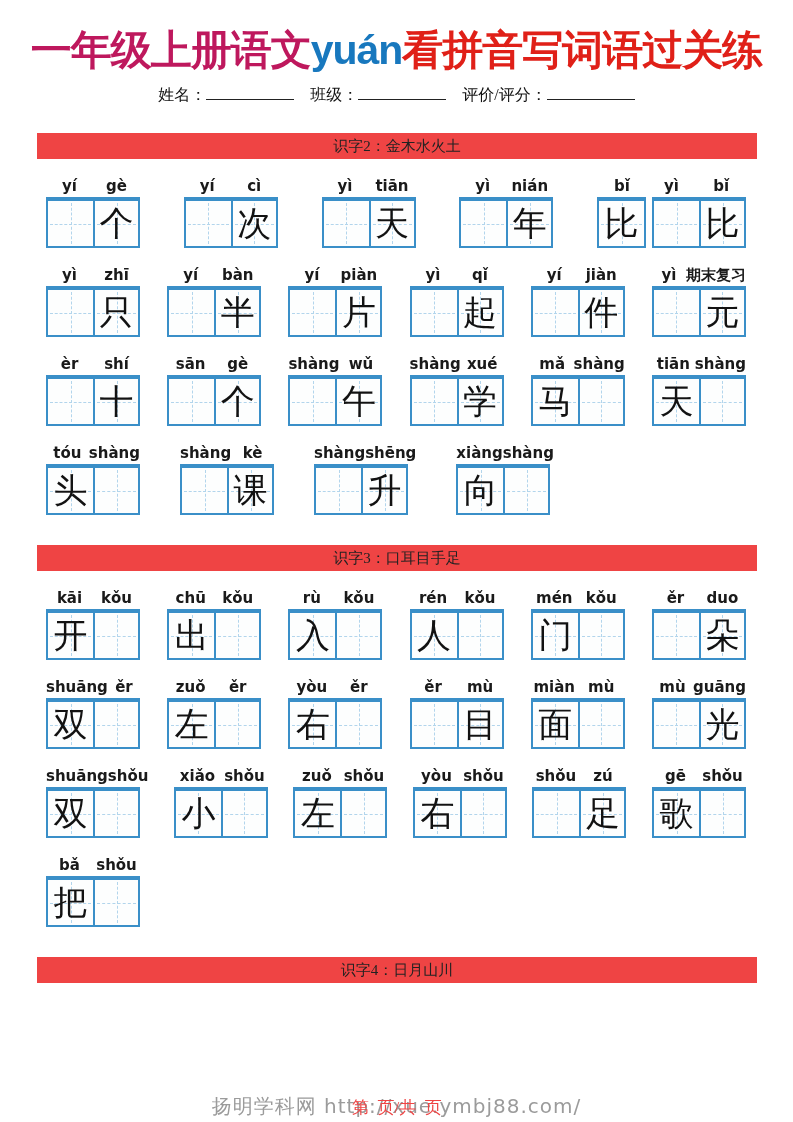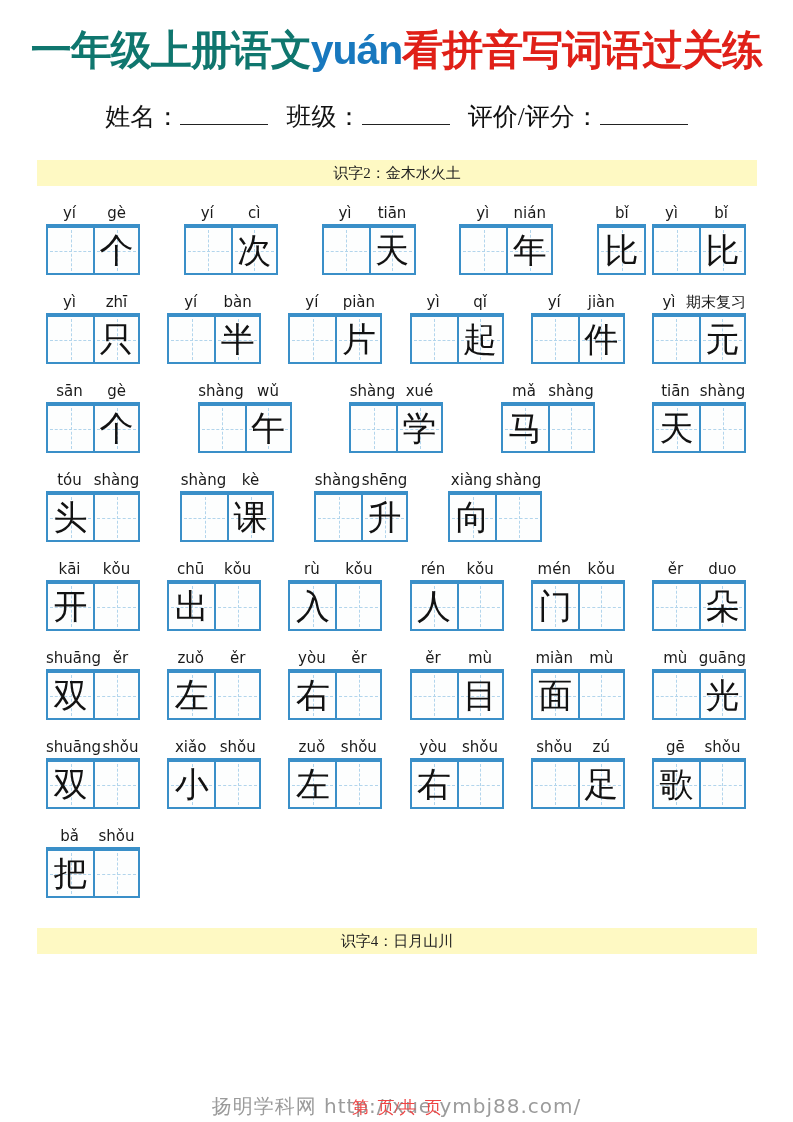--- a/index.html
+++ b/index.html
@@ -15,64 +15,64 @@
   .title {
     margin-top:26px;
     text-align:center;
     font-family:"Liberation Sans", sans-serif;
     font-weight:bold;
     font-size:41px;
     letter-spacing:-1px;
     line-height:1.2;
     white-space:nowrap;
   }
-  .title .t-black { color:#0f766e; }
+  .title .t-black { color:#be185d; }
   .title .t-blue  { color:#1878be; }
   .title .t-red   { color:#e02018; }
 
   
   .meta {
-    margin-top:25px;
+    margin-top:7px;
     text-align:center;
-    font-size:25px;
+    font-size:16px;
     color:#111;
     font-family:"Liberation Serif", serif;
   }
   .meta .field { margin:0 6px; white-space:nowrap; }
   .meta .blank {
     display:inline-block;
     width:88px; height:18px;
     border-bottom:1.6px solid #222;
     vertical-align:baseline;
   }
 
   
   .bar {
     width:720px; margin-left:37px;
     height:26px; line-height:26px;
-    background:#fef9c3;
+    background:#ef4444;
     text-align:center;
     font-size:15px;
     color:#222;
     font-family:"Liberation Serif", serif;
   }
   .bar-1 { margin-top:27px; }
   .bar-mid { margin-top:30px; }
 
   
   .rows { width:700px; margin-left:46px; }
   .wrow {
     display:flex;
     margin-top:17px;
   }
   .wrow.j-between { justify-content:space-between; }
   .wrow.j-start   { justify-content:flex-start; gap:40px;align-items:center; }
 
   .group { display:inline-block; }
-  .pinyin-row { display:flex; height:21px; }
+  .pinyin-row { display:flex; height:21px;font-weight:bold; }
   .pinyin-row span {
     flex:1 1 0;
     text-align:center;
     font-family:"DejaVu Sans", sans-serif;
     font-size:15px;
     color:#1a1a1a;
     white-space:nowrap;
     line-height:20px;
   }
   .box-row { display:flex; gap:6px; }
@@ -307,20 +307,34 @@
                 <div class="cell">
                   <span class="char">元</span>
                 </div>
               </div>
             </div>
           </div>
         </div>
         <div class="wrow j-between">
           <div class="group">
             <div class="pinyin-row">
+              <span>èr</span>
+              <span>shí</span>
+            </div>
+            <div class="box-row">
+              <div class="box">
+                <div class="cell"></div>
+                <div class="cell">
+                  <span class="char">十</span>
+                </div>
+              </div>
+            </div>
+          </div>
+          <div class="group">
+            <div class="pinyin-row">
               <span>sān</span>
               <span>gè</span>
             </div>
             <div class="box-row">
               <div class="box">
                 <div class="cell"></div>
                 <div class="cell">
                   <span class="char">个</span>
                 </div>
               </div>
@@ -435,20 +449,21 @@
               <div class="box">
                 <div class="cell">
                   <span class="char">向</span>
                 </div>
                 <div class="cell"></div>
               </div>
             </div>
           </div>
         </div>
       </div>
+      <div class="bar bar-mid">识字3：口耳目手足</div>
       <div class="rows">
         <div class="wrow j-between">
           <div class="group">
             <div class="pinyin-row">
               <span>kāi</span>
               <span>kǒu</span>
             </div>
             <div class="box-row">
               <div class="box">
                 <div class="cell">

